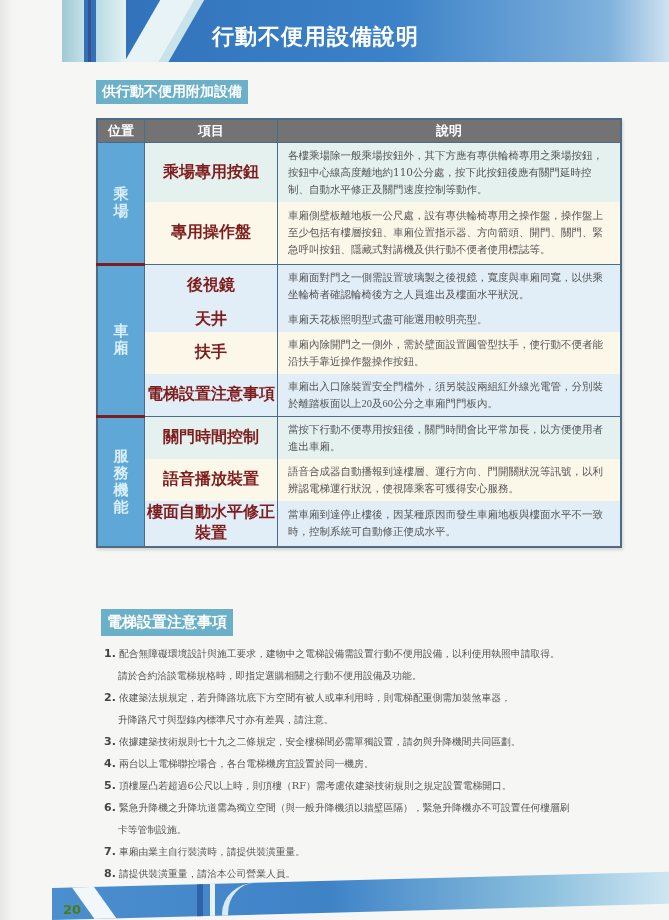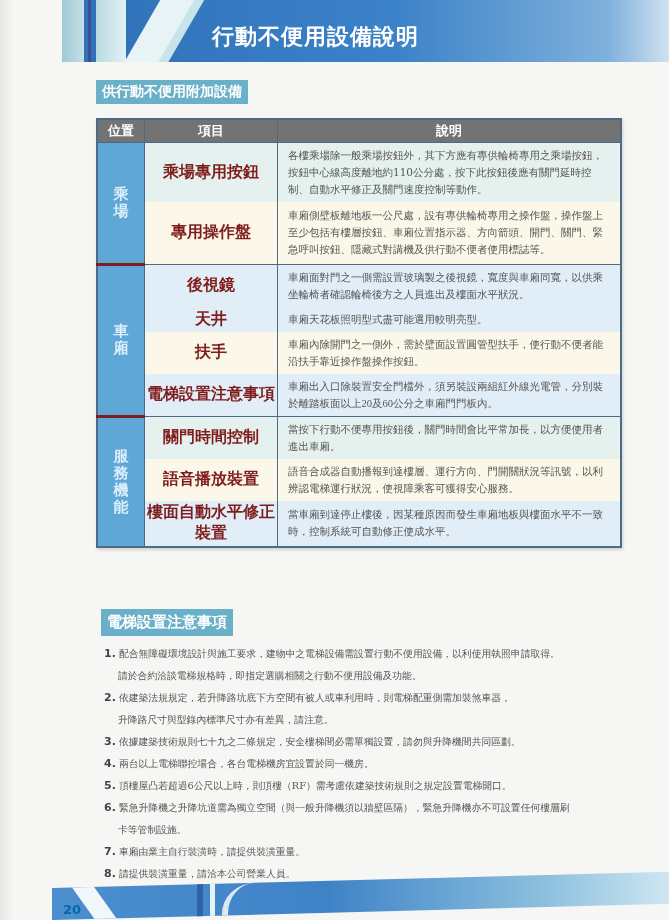--- a/index.html
+++ b/index.html
@@ -101,21 +101,21 @@
     position: absolute; left: 34px; top: -10px; width: 22px; height: 60px;
     background: #f2f7fa; transform: skewX(35deg);
   }
   .footer-bar-1 { position: absolute; left: 145px; top: 0; width: 6px; height: 40px; background: #2f62a8; }
   .footer-bar-2 { position: absolute; left: 158px; top: 0; width: 5px; height: 40px; background: #e9f2f7; }
   .footer-arc {
     position: absolute; left: 170px; top: 0; width: 60px; height: 60px;
     border-left: 6px solid #d9e9f2; border-radius: 50%;
   }
   .page-number {
-    position: absolute; left: 63px; top: 902px; color: #0369a1; font-size: 13px;
+    position: absolute; left: 63px; top: 902px; color: #4d7c0f; font-size: 13px;
     font-family: "DejaVu Sans", sans-serif; font-weight: bold;
   }
 </style>
 </head>
 <body>
 
 <div class="page-edge"></div>
 
 <div class="header-banner">
   <div class="header-stripe-a"></div>

